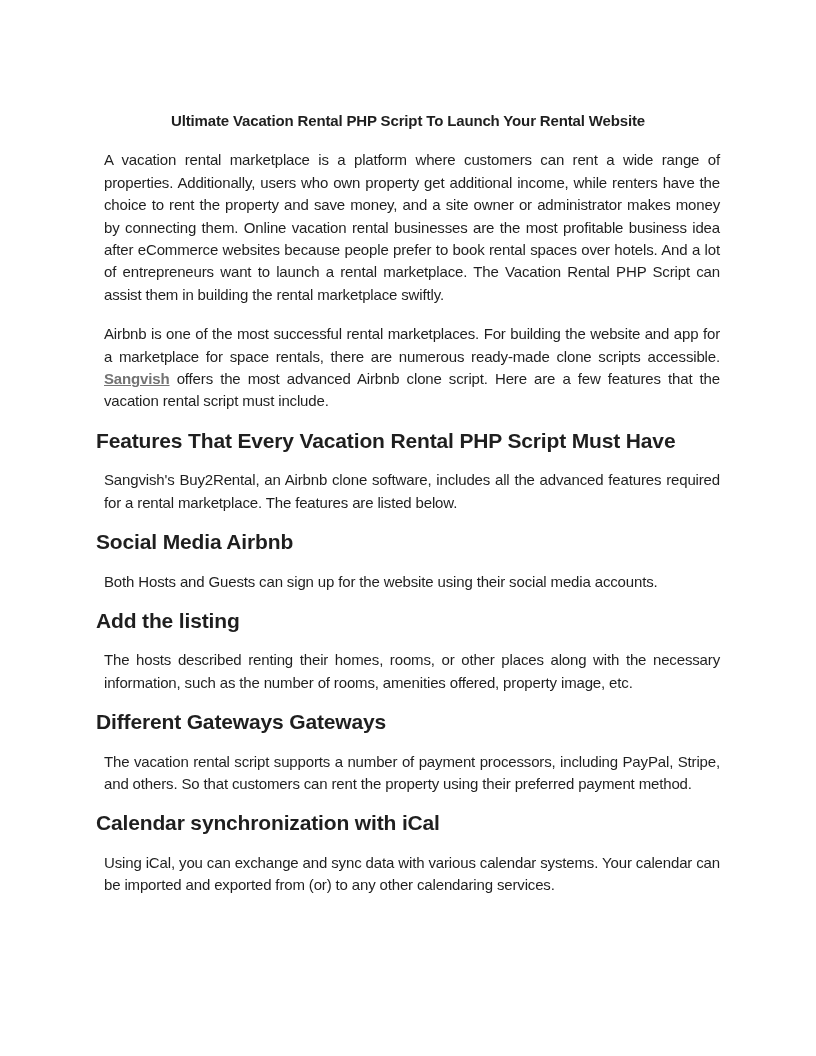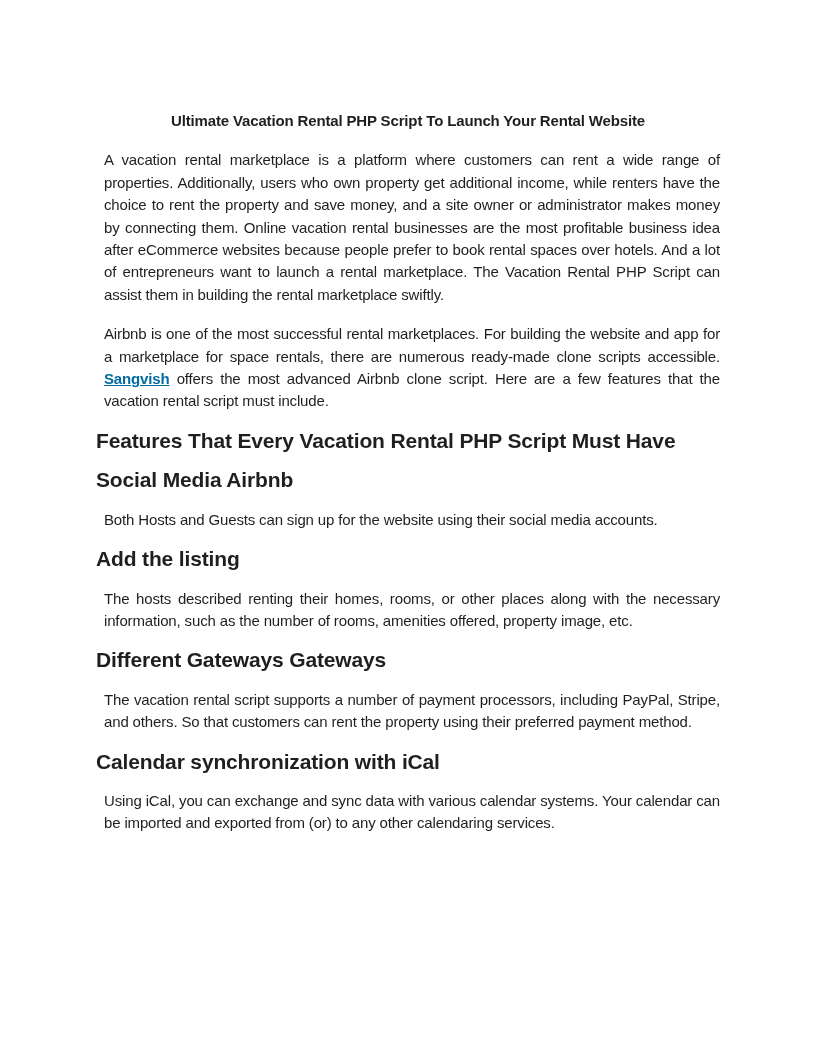--- a/index.html
+++ b/index.html
@@ -33,38 +33,39 @@
     text-align: justify;
     margin: 0 0 17px 8px;
   }
   .doc-heading {
     font-weight: bold;
     font-size: 21px;
     margin: 0 0 17px 0;
     text-align: left;
   }
   .doc-link {
-    color: #0369a1;
+    color: #737373;
     font-weight: bold;
     text-decoration: underline;
     cursor: pointer;
   }
 </style>
 </head>
 <body>
 
 <div class="doc-page">
 
   <div class="doc-title">Ultimate Vacation Rental PHP Script To Launch Your Rental Website</div>
 
   <p class="doc-para">A vacation rental marketplace is a platform where customers can rent a wide range of properties. Additionally, users who own property get additional income, while renters have the choice to rent the property and save money, and a site owner or administrator makes money by connecting them. Online vacation rental businesses are the most profitable business idea after eCommerce websites because people prefer to book rental spaces over hotels. And a lot of entrepreneurs want to launch a rental marketplace. The Vacation Rental PHP Script can assist them in building the rental marketplace swiftly.</p>
 
   <p class="doc-para"><span>Airbnb is one of the most successful rental marketplaces. For building the website and app for a marketplace for space rentals, there are numerous ready-made clone scripts accessible. </span><a class="doc-link">Sangvish</a><span> offers the most advanced Airbnb clone script. Here are a few features that the vacation rental script must include.</span></p>
 
   <div class="doc-heading">Features That Every Vacation Rental PHP Script Must Have</div>
+  <p class="doc-para">Sangvish's Buy2Rental, an Airbnb clone software, includes all the advanced features required for a rental marketplace. The features are listed below.</p>
 
   <div class="doc-heading">Social Media Airbnb</div>
   <p class="doc-para">Both Hosts and Guests can sign up for the website using their social media accounts.</p>
 
   <div class="doc-heading">Add the listing</div>
   <p class="doc-para">The hosts described renting their homes, rooms, or other places along with the necessary information, such as the number of rooms, amenities offered, property image, etc.</p>
 
   <div class="doc-heading">Different Gateways Gateways</div>
   <p class="doc-para">The vacation rental script supports a number of payment processors, including PayPal, Stripe, and others. So that customers can rent the property using their preferred payment method.</p>
 

